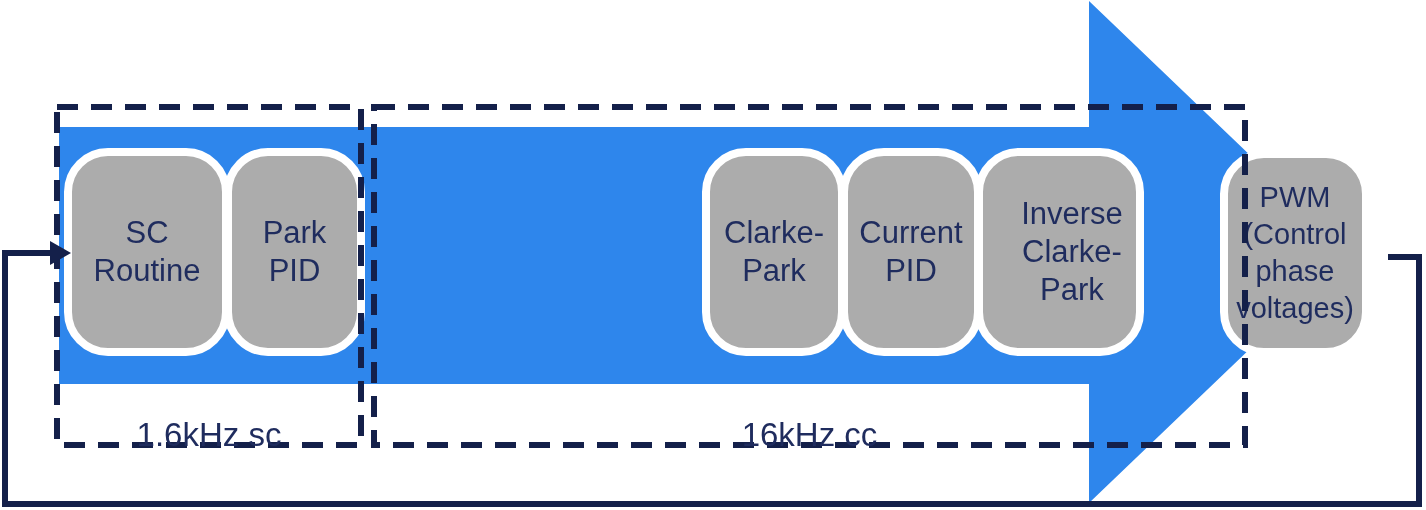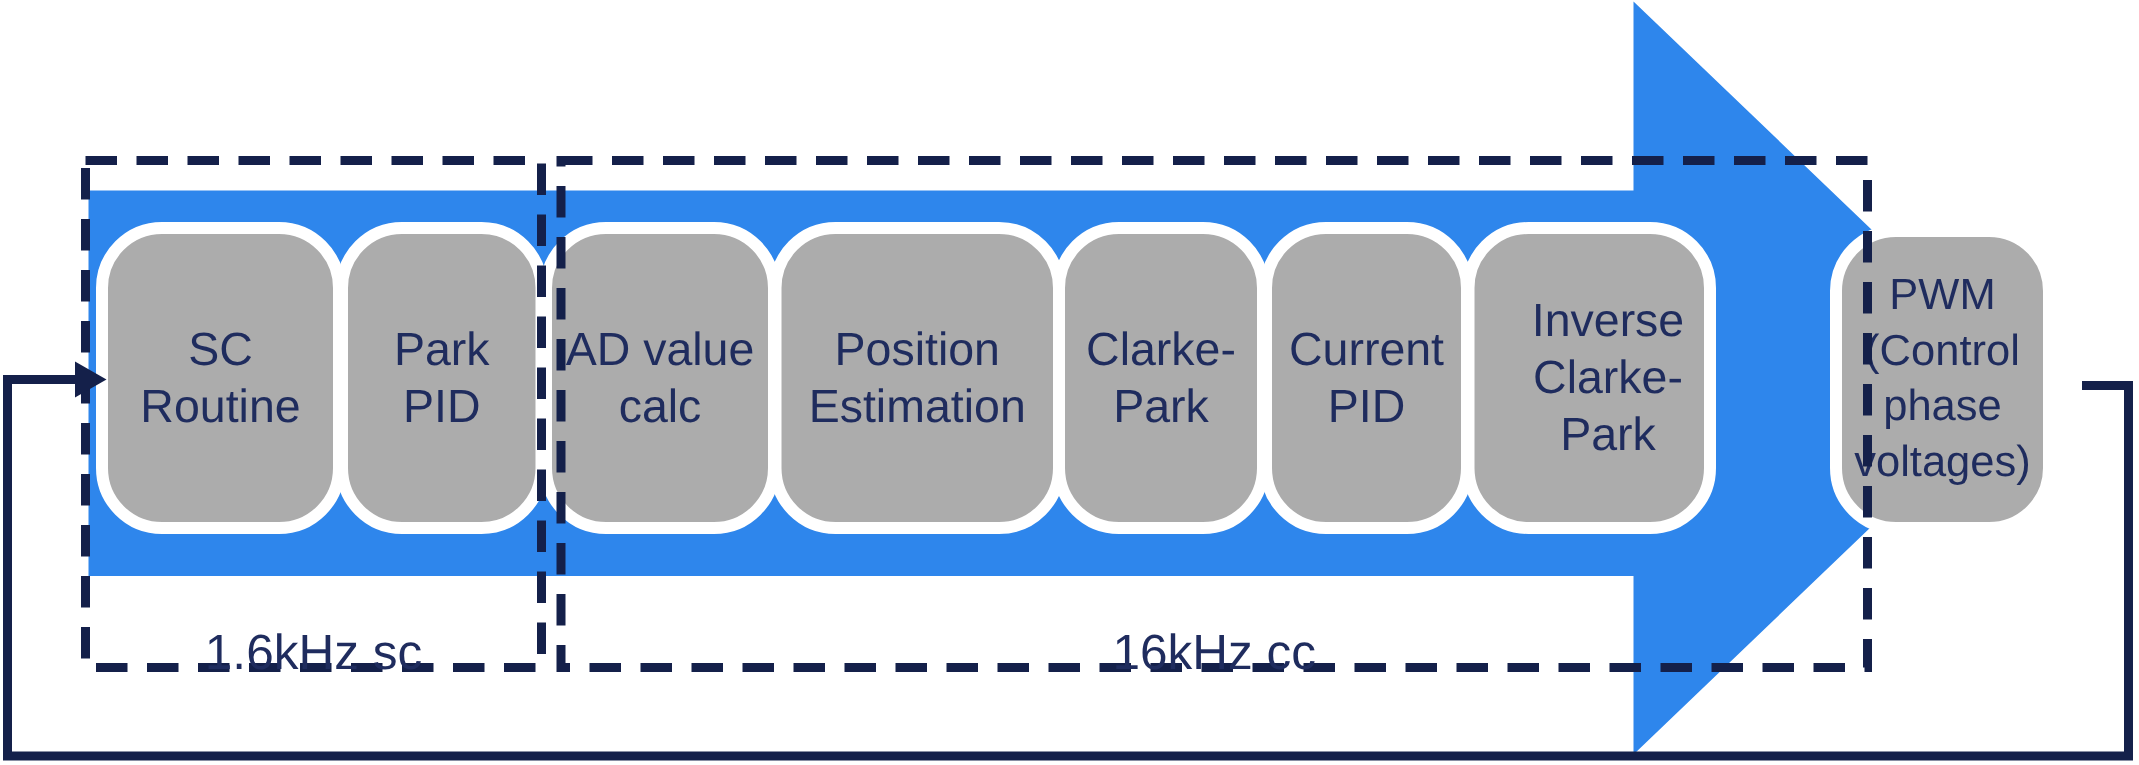--- a/index.html
+++ b/index.html
@@ -87,24 +87,20 @@
 <div class="stage">
 
   <svg class="layer bottom-layer" viewBox="0 0 1426 510">
     <polygon class="arrow-shape" points="59,127 1089,127 1089,1 1351,252 1089,503 1089,384 59,384"></polygon>
   </svg>
 
   <div class="step-box b1">SC
 Routine</div>
   <div class="step-box b2">Park
 PID</div>
-  <div class="step-box b3">AD value
-calc</div>
-  <div class="step-box b4">Position
-Estimation</div>
   <div class="step-box b5">Clarke-
 Park</div>
   <div class="step-box b6">Current
 PID</div>
   <div class="step-box b7">Inverse
 Clarke-
 Park</div>
   <div class="step-box b9">PWM
 (Control
 phase

